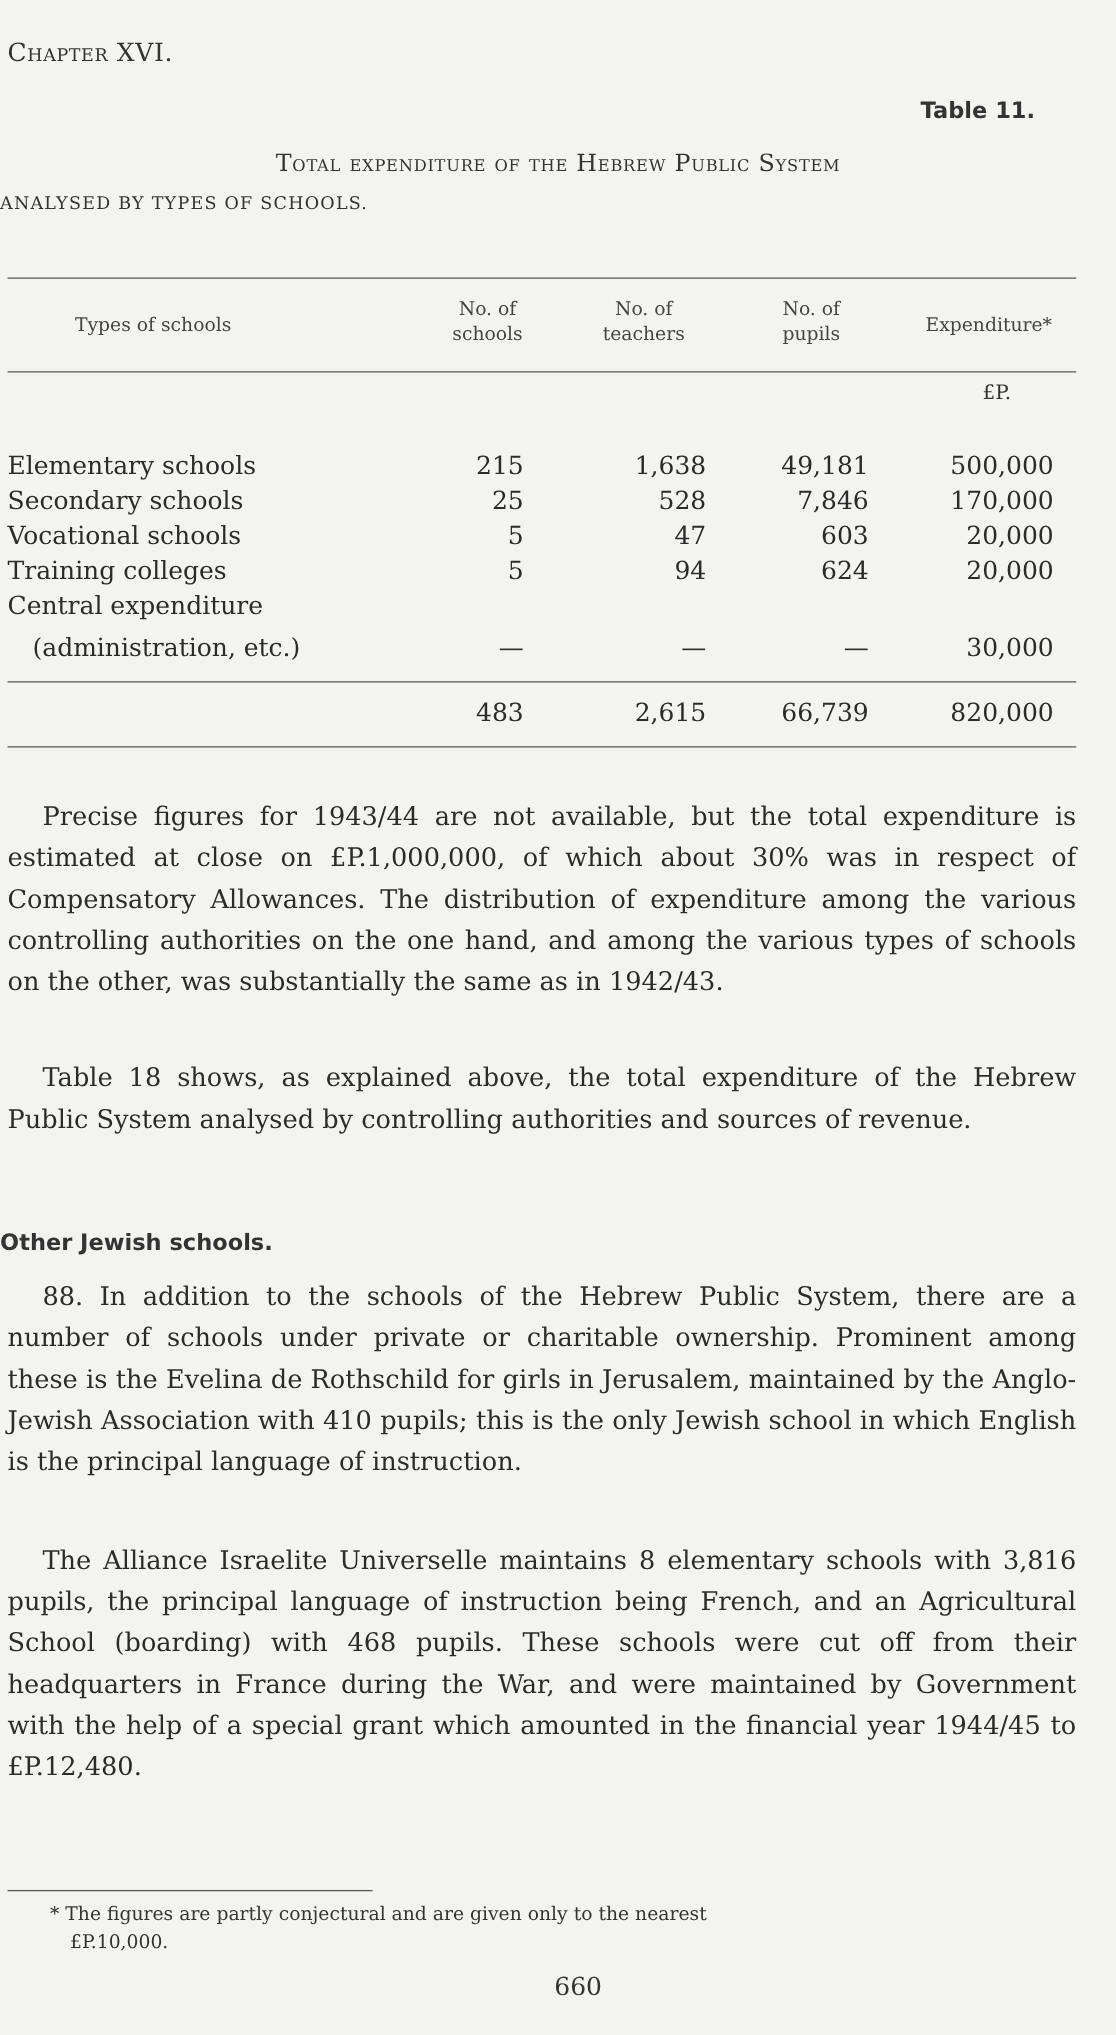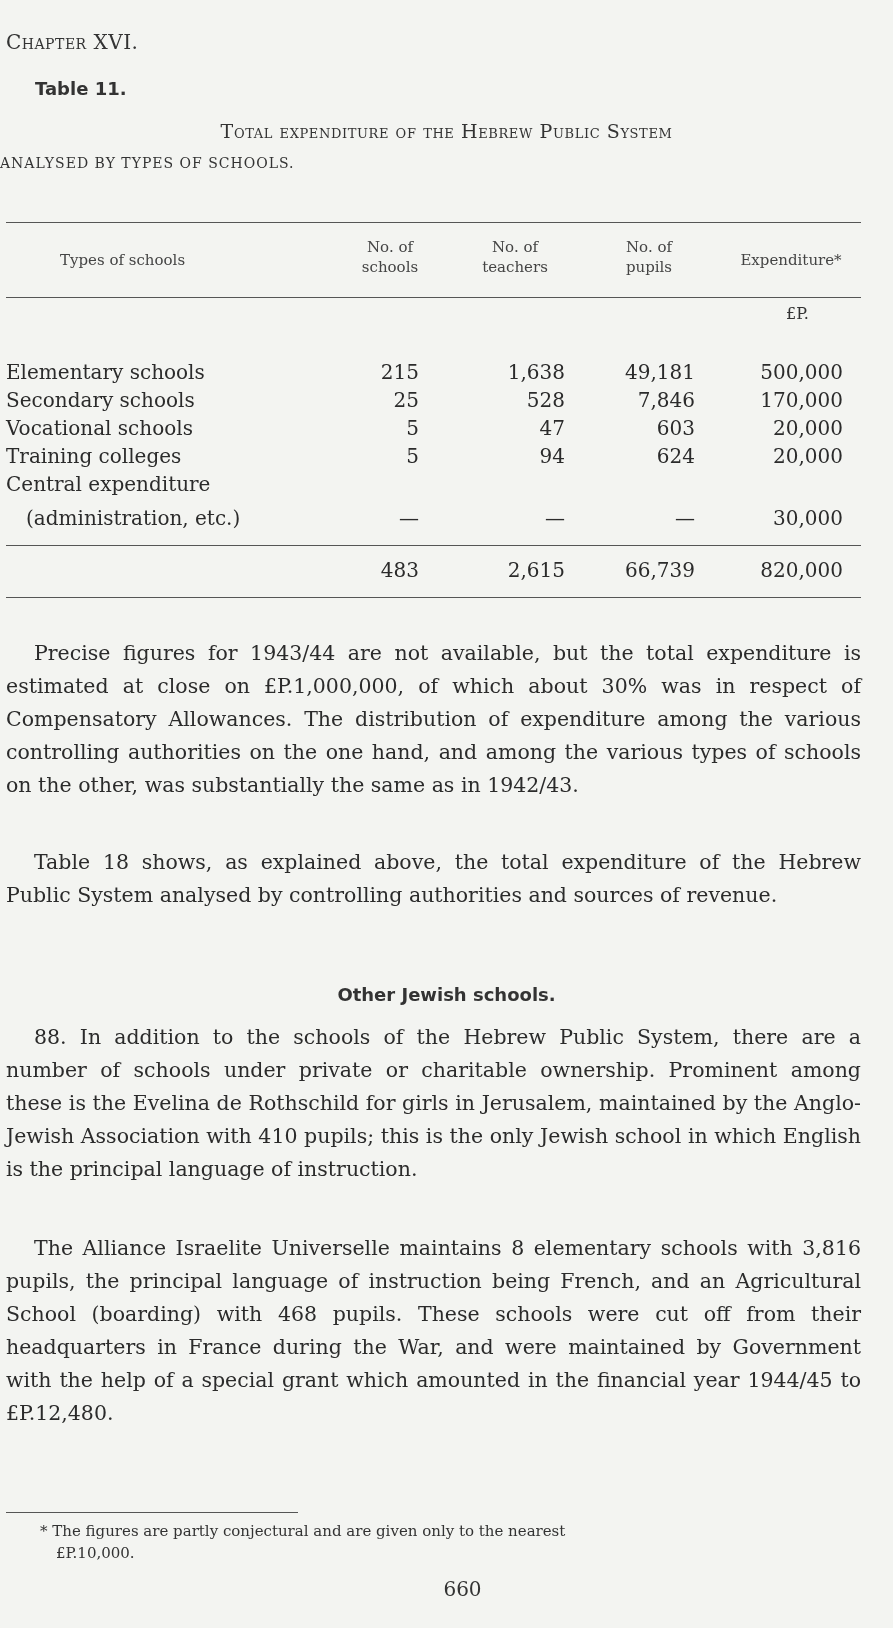--- a/index.html
+++ b/index.html
@@ -29,26 +29,25 @@
       font-size: 20px;
       letter-spacing: 0.5px;
       font-variant: small-caps;
       color: #333;
     }
     .table-label {
       position: absolute;
       left: 0;
       width: 828px;
       top: 78px;
-      text-align: left;
+      text-align: right;
       font-family: "DejaVu Sans", sans-serif;
       font-weight: bold;
       font-size: 18px;
       color: #333;
-      padding-left: 35px;
     }
     .table-title {
       position: absolute;
       left: 0;
       width: 893px;
       top: 120px;
       text-align: center;
       font-size: 19px;
       font-variant: small-caps;
       letter-spacing: 0.6px;
@@ -114,21 +113,21 @@
       line-height: 33px;
       text-align: justify;
       color: #2b2b2b;
     }
     .para .indent { display: inline-block; width: 28px; }
     .section-heading {
       position: absolute;
       left: 0;
       width: 893px;
       top: 984px;
-      text-align: center;
+      text-align: left;
       font-family: "DejaVu Sans", sans-serif;
       font-weight: bold;
       font-size: 18px;
       color: #333;
     }
     .footnote {
       position: absolute;
       left: 40px;
       width: 822px;
       top: 1520px;

